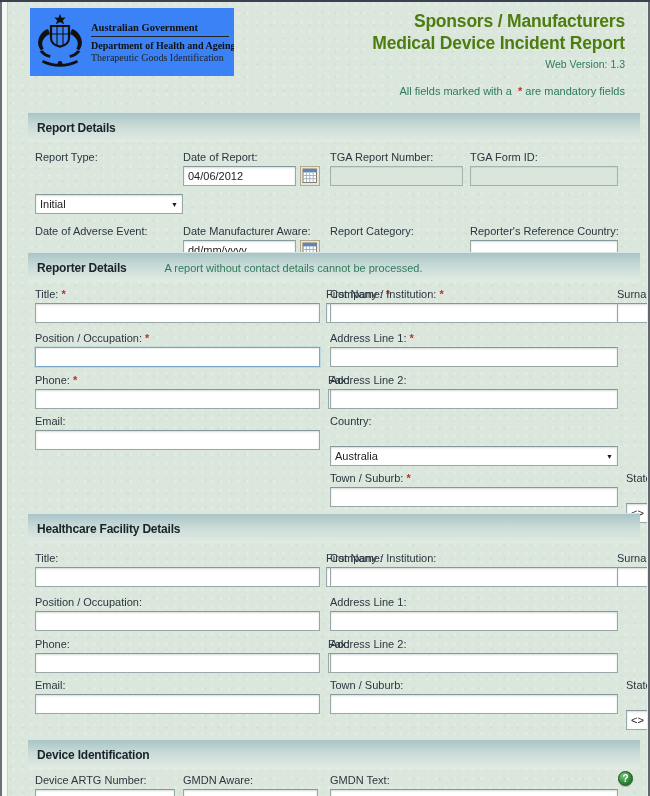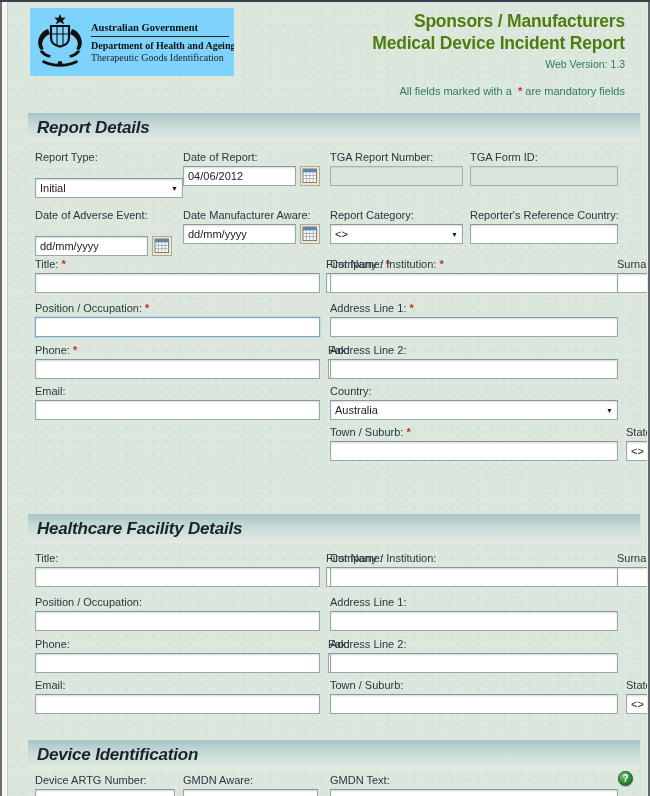--- a/index.html
+++ b/index.html
@@ -18,21 +18,21 @@
 
   
   .edge-top   { position:absolute; top:0; left:0; width:100%; height:2px; background:#39424e; z-index:9; }
   .edge-left  { position:absolute; top:0; left:0; bottom:0; width:8px; background:#f7f8f4;
                 border-left:2px solid #6b7076; border-right:1px solid #c3cfc5; z-index:8; }
   .edge-right { position:absolute; top:0; right:0; bottom:0; width:3px; background:#62676d;
                 border-left:1px solid #e9ece8; z-index:8; }
 
   
   .logo-box { position:absolute; left:30px; top:8px; width:204px; height:68px;
-              background:#7dd3fc; display:flex; align-items:center; padding:3px 4px 3px 5px; overflow:hidden; }
+              background:#3b82f6; display:flex; align-items:center; padding:3px 4px 3px 5px; overflow:hidden; }
   .crest { flex:none; margin-right:6px; }
   .logo-text { font-family:"Liberation Serif", serif; color:#111; white-space:nowrap; }
   .logo-l1 { font-weight:bold; font-size:10.5px; }
   .logo-div { border-top:1.5px solid #222; margin:3px 0; width:138px; }
   .logo-l2 { font-weight:bold; font-size:10px; }
   .logo-l3 { font-size:10px; color:#222; margin-top:1px; }
 
   .header-right { position:absolute; right:25px; top:10px; text-align:right; }
   .main-title { font-size:17.5px; font-weight:bold; color:#4d7c0f; line-height:1.28; letter-spacing:-0.2px; }
   .web-version { margin-top:3px; font-size:10.5px; color:#2f7a5e; }
@@ -41,21 +41,21 @@
   
   .section { position:absolute; left:28px; width:612px; }
   #sec-report     { top:112px; }
   #sec-reporter   { top:252px; }
   #sec-healthcare { top:513px; }
   #sec-device     { top:739px; }
 
   .band { height:30px; display:flex; align-items:center; padding-left:9px;
           background:linear-gradient(to bottom,#a9c5c8 0%,#c9dbd6 45%,#e2ebe4 100%);
           border-top:1px solid #d8e5e1; }
-  .band-title { font-size:17px; font-weight:bold; color:#1a222b; letter-spacing:-0.2px;font-style:italic; }
+  .band-title { font-size:12px; font-weight:bold; color:#1a222b; letter-spacing:-0.2px; }
   .band-note  { margin-left:38px; font-size:11px; color:#2f7a5e; }
 
   .body { padding-left:7px; }
   .pt9 { padding-top:9px; } .pt6 { padding-top:6px; } .pt5 { padding-top:5px; }
   .row { display:flex; }
   .mb11 { margin-bottom:11px; } .mb9 { margin-bottom:9px; }
   .mb7 { margin-bottom:7px; }  .mb6 { margin-bottom:6px; }
 
   .fg { display:flex; flex-direction:column; }
   .lbl { font-size:11px; color:#2c3540; margin-bottom:3px; white-space:nowrap; }
@@ -64,21 +64,21 @@
   .inp, .sel {
     height:20px; border:1px solid #98a8a8; border-top-color:#87989b;
     background:#fff; font-size:11px; color:#222; padding:0 4px;
     font-family:"Liberation Sans", sans-serif;
     box-shadow: inset 0 1px 2px rgba(90,110,110,0.25);
     width:100%;
   }
   .inp-dis { background:#dae6dc; box-shadow:inset 0 1px 1px rgba(90,110,110,0.12); border-color:#a2b2ab; }
   .inp-focus { border-color:#7ba6cb; box-shadow: inset 0 1px 1px rgba(90,110,110,0.12), 0 0 0 1px rgba(150,185,215,0.35); }
 
-  .sel { display:flex; align-items:center; justify-content:space-between; cursor:default; }
+  .sel { display:flex; align-items:center; justify-content:space-between; cursor:default;margin-top:16px; }
   .sel .arrow { font-size:7px; color:#1a1a1a; margin-left:4px; flex:none; }
 
   .date-wrap { display:flex; align-items:flex-start; }
   .cal-btn { margin-left:4px; width:20px; height:20px; padding:0; border:0; background:transparent; cursor:pointer; flex:none; }
 
   
   .rd-c1 { width:148px;gap:12px; } .rd-c2 { width:147px; } .rd-c3 { width:140px; } .rd-c4 { width:148px; }
   .rd-c1 .sel { width:148px; }
   .rd-c2 .inp { width:113px; }
   .rd-c3 .sel, .rd-c3 .inp { width:133px; }
@@ -224,20 +224,24 @@
       </div>
       <div class="fg rd-c4">
         <span class="lbl"><span>Reporter's Reference Country:</span></span>
         <input class="inp" value="" style="">
       </div>
     </div>
   </div>
 </div>
 
 <div class="section" id="sec-reporter">
+  <div class="band">
+    <span class="band-title">Reporter Details</span>
+    <span class="band-note">A report without contact details cannot be processed.</span>
+  </div>
   <div class="body pt6">
     <div class="row mb9">
       <div class="half-l">
         <div class="fg w-title">
           <span class="lbl"><span>Title:</span><span class="req">*</span></span>
           <input class="inp" style="">
         </div>
         <div class="fg w-fname">
           <span class="lbl"><span>First Name:</span><span class="req">*</span></span>
           <input class="inp" style="">

